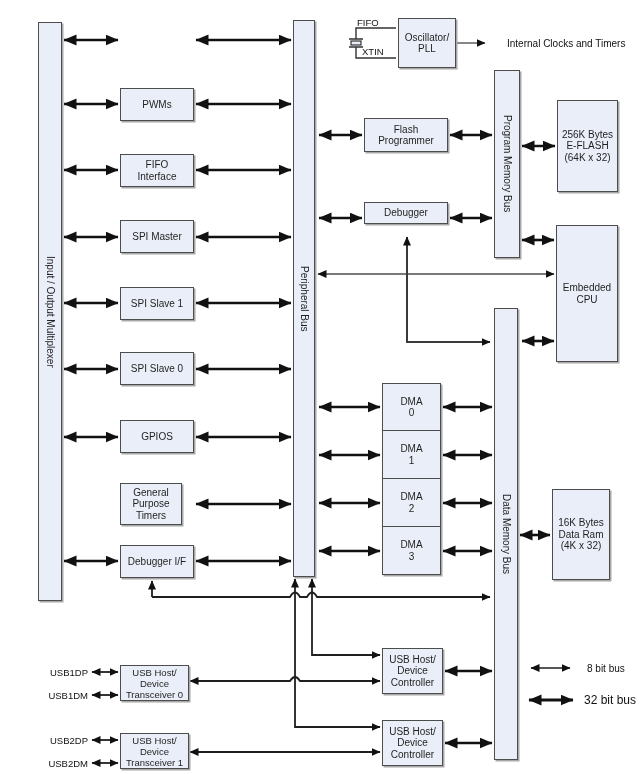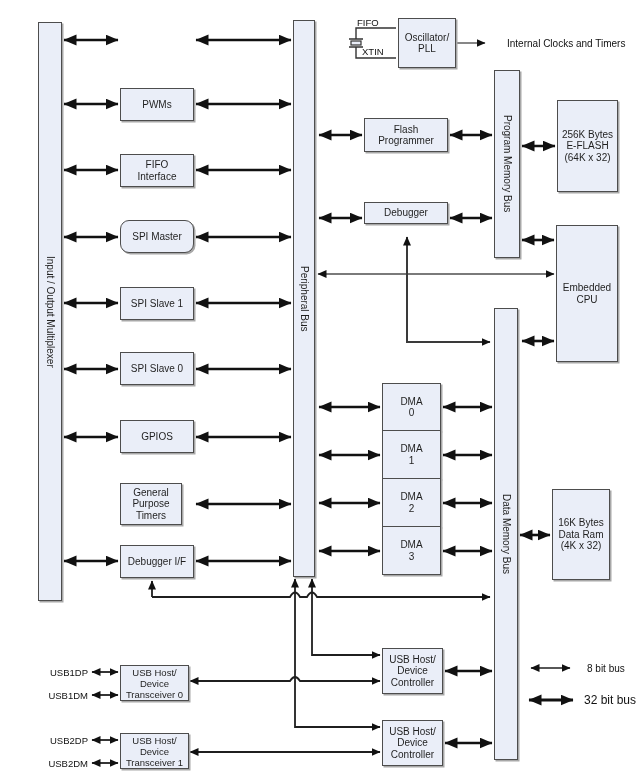--- a/index.html
+++ b/index.html
@@ -131,21 +131,21 @@
   <div class="vbar" style="left:494px;top:70px;width:26px;height:188px;">
       <span>Program Memory Bus</span>
     </div>
   <div class="vbar" style="left:494px;top:308px;width:24px;height:452px;">
       <span>Data Memory Bus</span>
     </div>
 
   <div class="blk" style="left:120px;top:88px;width:74px;height:33px;">PWMs</div>
   <div class="blk" style="left:120px;top:154px;width:74px;height:33px;">FIFO
 Interface</div>
-  <div class="blk" style="left:120px;top:220px;width:74px;height:33px;border-radius:9px;">SPI Master</div>
+  <div class="blk" style="left:120px;top:220px;width:74px;height:33px;">SPI Master</div>
   <div class="blk" style="left:120px;top:287px;width:74px;height:33px;">SPI Slave 1</div>
   <div class="blk" style="left:120px;top:352px;width:74px;height:33px;">SPI Slave 0</div>
   <div class="blk" style="left:120px;top:420px;width:74px;height:33px;">GPIOS</div>
   <div class="blk" style="left:120px;top:483px;width:62px;height:42px;">General
 Purpose
 Timers</div>
   <div class="blk" style="left:120px;top:545px;width:74px;height:33px;">Debugger I/F</div>
 
   <div class="blk" style="left:364px;top:118px;width:84px;height:34px;">Flash
 Programmer</div>

